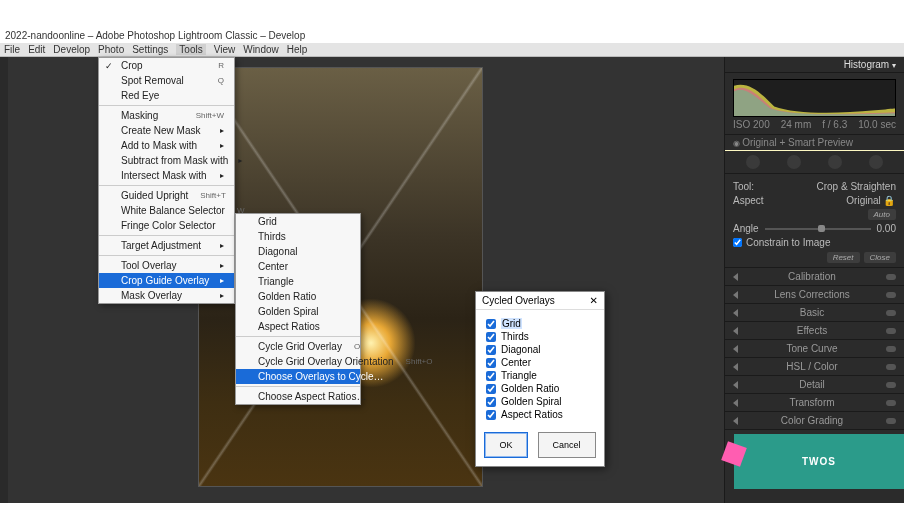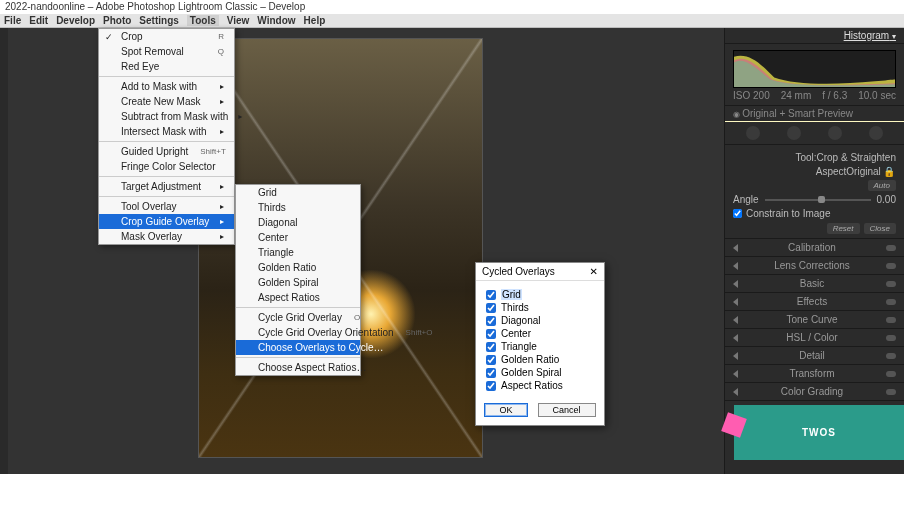--- a/index.html
+++ b/index.html
@@ -1,39 +1,39 @@
 <!DOCTYPE html>
 <html><head>
 <meta charset="utf-8">
 <style>
 * { margin: 0; padding: 0; box-sizing: border-box; font-family: "Segoe UI", Tahoma, sans-serif; font-size: 10px; }
 body { background: #fff; width: 904px; height: 510px; overflow: hidden; position: relative; }
-.win { width: 904px; height: 474px; background: #f9a8d4; position: relative; }
+.win { width: 904px; height: 474px; background: #f9a8d4; position: relative; margin-top: 29px; }
 .titlebar { height: 14px; background: #fff; padding: 1px 5px; color: #333; font-size: 9px; }
 .menubar { height: 14px; background: #e4e4e4; padding: 1px 4px; display: flex; gap: 8px; color: #333; font-size: 9px; border-bottom: 1px solid #bbb; }
-.menubar span { cursor: default; font-weight: bold; }
+.menubar span { cursor: default; }
 .app { position: absolute; top: 28px; left: 0; right: 0; bottom: 0; background: #2a2a2a; display: flex; }
 .leftpad { width: 8px; background: #2a2a2a; }
 .center { flex: 1; background: #333; position: relative; overflow: hidden; }
 .canvas { position: absolute; left: 190px; top: 10px; width: 285px; height: 420px; background: linear-gradient(180deg,#6a5f45 0%,#3c3426 40%,#2b2316 60%,#3e2e12 80%,#4a3411 100%); border: 1px solid #555; }
 .canvas::before { content:""; position:absolute; top:55%; left:45%; width:90px; height:90px; border-radius:50%; background: radial-gradient(circle,#fff2b0 0%,#e9a835 30%,rgba(60,40,10,0) 70%); }
 .canvas::after { content:""; position:absolute; inset:0; background:
   linear-gradient(to bottom right, transparent 49.5%, rgba(255,255,255,0.25) 50%, transparent 50.5%),
   linear-gradient(to bottom left, transparent 49.5%, rgba(255,255,255,0.25) 50%, transparent 50.5%);
 }
 .rightpanel { width: 180px; background: #2b2b2b; border-left: 1px solid #1a1a1a; color: #bbb; display: flex; flex-direction: column; }
-.rp-head { text-align: right; padding: 2px 8px; font-size: 10px; color: #ddd; border-bottom: 1px solid #1a1a1a; text-decoration: underline; }
+.rp-head { text-align: right; padding: 2px 8px; font-size: 10px; color: #ddd; border-bottom: 1px solid #1a1a1a; }
 .histo { margin: 6px 8px 2px; height: 38px; background: #1e1e1e; border: 1px solid #000; position: relative; overflow:hidden; }
 .histo svg { width:100%; height:100%; }
 .histo-info { display:flex; justify-content:space-between; color:#888; font-size:7px; padding: 0 8px 4px; }
 .rp-toggle { padding: 2px 8px; font-size: 8px; color: #888; border-top:1px solid #1a1a1a; border-bottom:1px solid #fef9c3; }
 .rp-icons { display:flex; justify-content:space-around; padding:4px 8px; border-bottom:1px solid #1a1a1a; }
 .rp-icons span { display:inline-block; width:14px; height:14px; border-radius:50%; background:#3a3a3a; }
 .toolpanel { padding:4px 8px; font-size:8px; border-bottom:1px solid #1a1a1a; }
-.flexrow { display:flex; justify-content:flex-end; align-items:center; margin:3px 0; }
+.flexrow { display:flex; justify-content:space-between; align-items:center; margin:3px 0; }
 .slider { height:2px; background:#555; flex:1; margin:0 6px; position:relative; }
 .slider::after { content:""; position:absolute; left:50%; top:-3px; width:7px; height:7px; background:#888; border-radius:2px; }
 .chk { display:flex; align-items:center; gap:4px; margin:2px 0; }
 .chk input { width:9px; height:9px; }
 .btnrow { display:flex; gap:4px; justify-content:flex-end; margin-top:4px; }
 .smbtn { background:#3d3d3d; color:#aaa; padding:1px 6px; font-size:8px; border-radius:2px;font-style:italic; }
 .stack { flex:1; }
 .stack .row { display:flex; justify-content:space-between; align-items:center; padding:3px 8px; border-bottom:1px solid #1a1a1a; color:#999; font-size:9px;text-align:center; }
 .tri { width:0;height:0;border-top:4px solid transparent;border-bottom:4px solid transparent;border-right:5px solid #777; }
 .switch { width:10px; height:6px; background:#555; border-radius:3px; }
@@ -47,21 +47,21 @@
 .menu .check::before { content:"✓"; position:absolute; left:6px; font-size:9px; }
 .menu1 { top:28px; left:98px; width:137px; }
 .menu2 { top:184px; left:235px; width:126px; }
 .dialog { position:absolute; top:262px; left:475px; width:130px; background:#fff; border:1px solid #888; box-shadow:2px 2px 8px rgba(0,0,0,0.5); }
 .dialog .dtitle { display:flex; justify-content:space-between; padding:3px 6px; font-size:9px; border-bottom:1px solid #ddd; }
 .dialog .dbody { padding:6px 10px; }
 .dchk { display:flex; align-items:center; gap:5px; margin:2px 0; font-size:9px; }
 .dchk input { width:10px; height:10px; accent-color:#1a6bd8; }
 .dchk.hl span { background:#cfe3ff; padding:0 1px; }
 .dbtns { display:flex; justify-content:center; gap:10px; padding:4px 0 8px; }
-.dbtn { padding:1px 14px; font-size:9px; border:1px solid #888; background:#f4f4f4; cursor:default; }
+.dbtn { padding:7px 14px; font-size:9px; border:1px solid #888; background:#f4f4f4; cursor:default; }
 .dbtn.primary { border:1px solid #1a6bd8; box-shadow:0 0 0 1px #8fb8ef inset; }
 .lock { font-size:10px; }
 .logo { position:absolute; right:0; bottom:14px; width:170px; height:55px; background:#2b9b8a; color:#fff; display:flex; align-items:center; justify-content:center; font-size:24px; font-weight:700; letter-spacing:1px; }
 .logo::before { content:""; position:absolute; left:-10px; top:10px; width:20px; height:20px; background:#ff5db1; transform:rotate(20deg); }
 .shortcut { color:#666; font-size:8px; margin-left:12px; }
 </style>
 </head>
 <body>
 
 <div class="win">
@@ -194,36 +194,44 @@
         <span class="shortcut">R</span>
       </div>
       <div class="item">
         <span>Spot Removal</span>
         <span class="shortcut">Q</span>
       </div>
       <div class="item">
         <span>Red Eye</span>
       </div>
       <div class="sep"></div>
+      <div class="item">
+        <span>Masking</span>
+        <span class="shortcut">Shift+W</span>
+      </div>
+      <div class="item arrow">
+        <span>Create New Mask</span>
+      </div>
       <div class="item arrow">
         <span>Add to Mask with</span>
-      </div>
-      <div class="item arrow">
-        <span>Create New Mask</span>
       </div>
       <div class="item arrow">
         <span>Subtract from Mask with</span>
       </div>
       <div class="item arrow">
         <span>Intersect Mask with</span>
       </div>
       <div class="sep"></div>
       <div class="item">
         <span>Guided Upright</span>
         <span class="shortcut">Shift+T</span>
+      </div>
+      <div class="item">
+        <span>White Balance Selector</span>
+        <span class="shortcut">W</span>
       </div>
       <div class="item">
         <span>Fringe Color Selector</span>
       </div>
       <div class="sep"></div>
       <div class="item arrow">
         <span>Target Adjustment</span>
       </div>
       <div class="sep"></div>
       <div class="item arrow">

